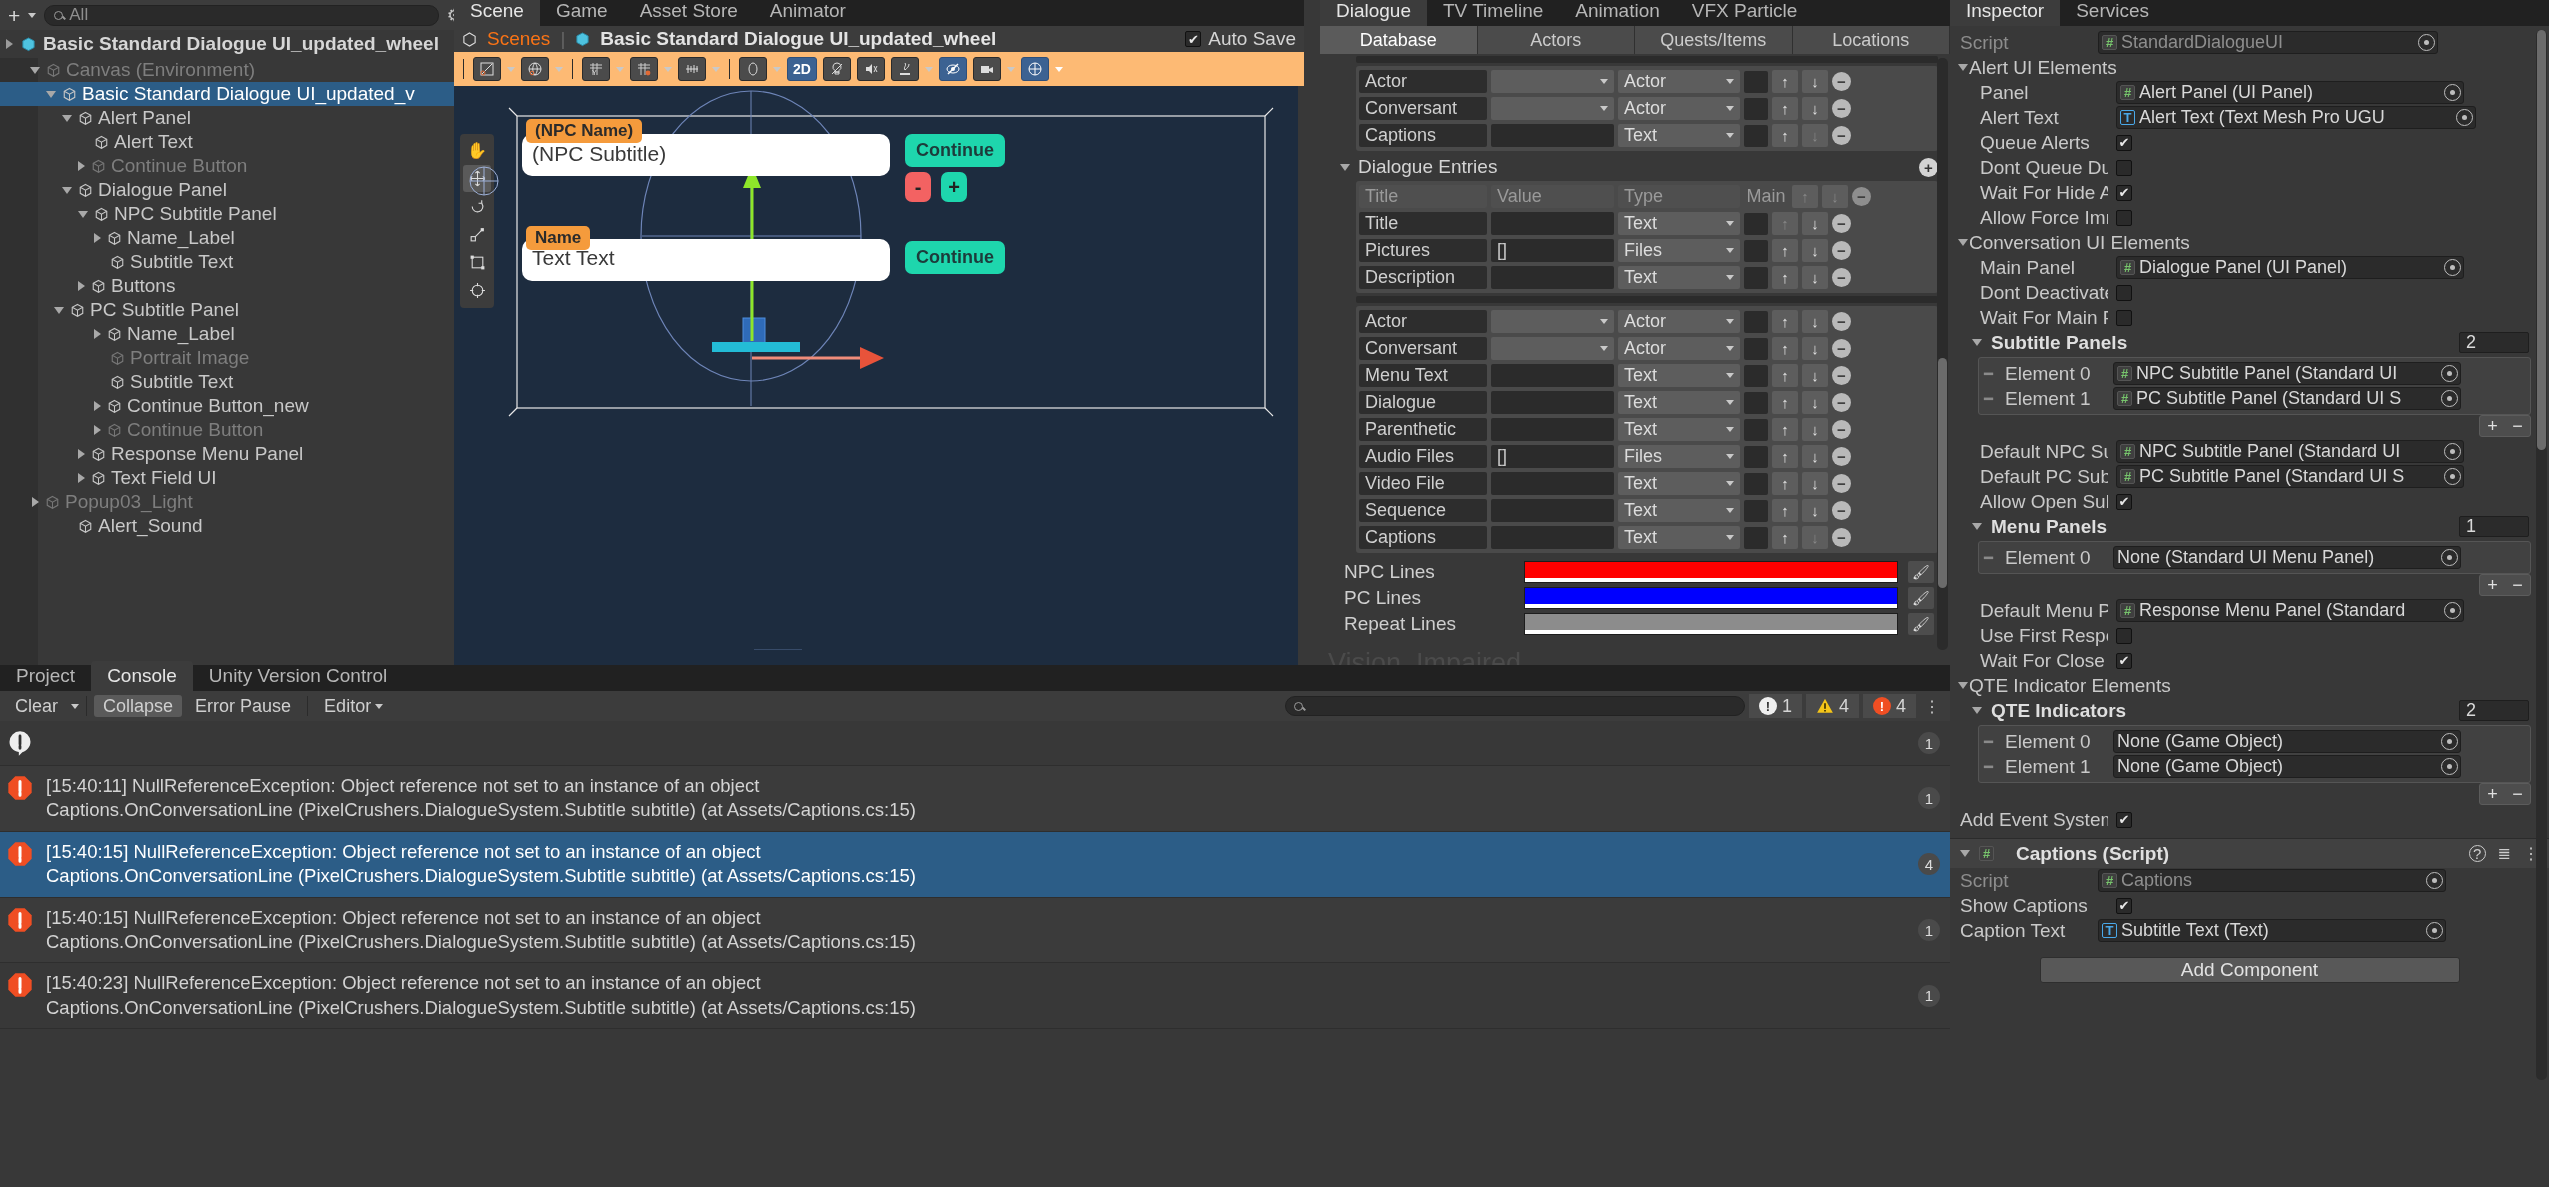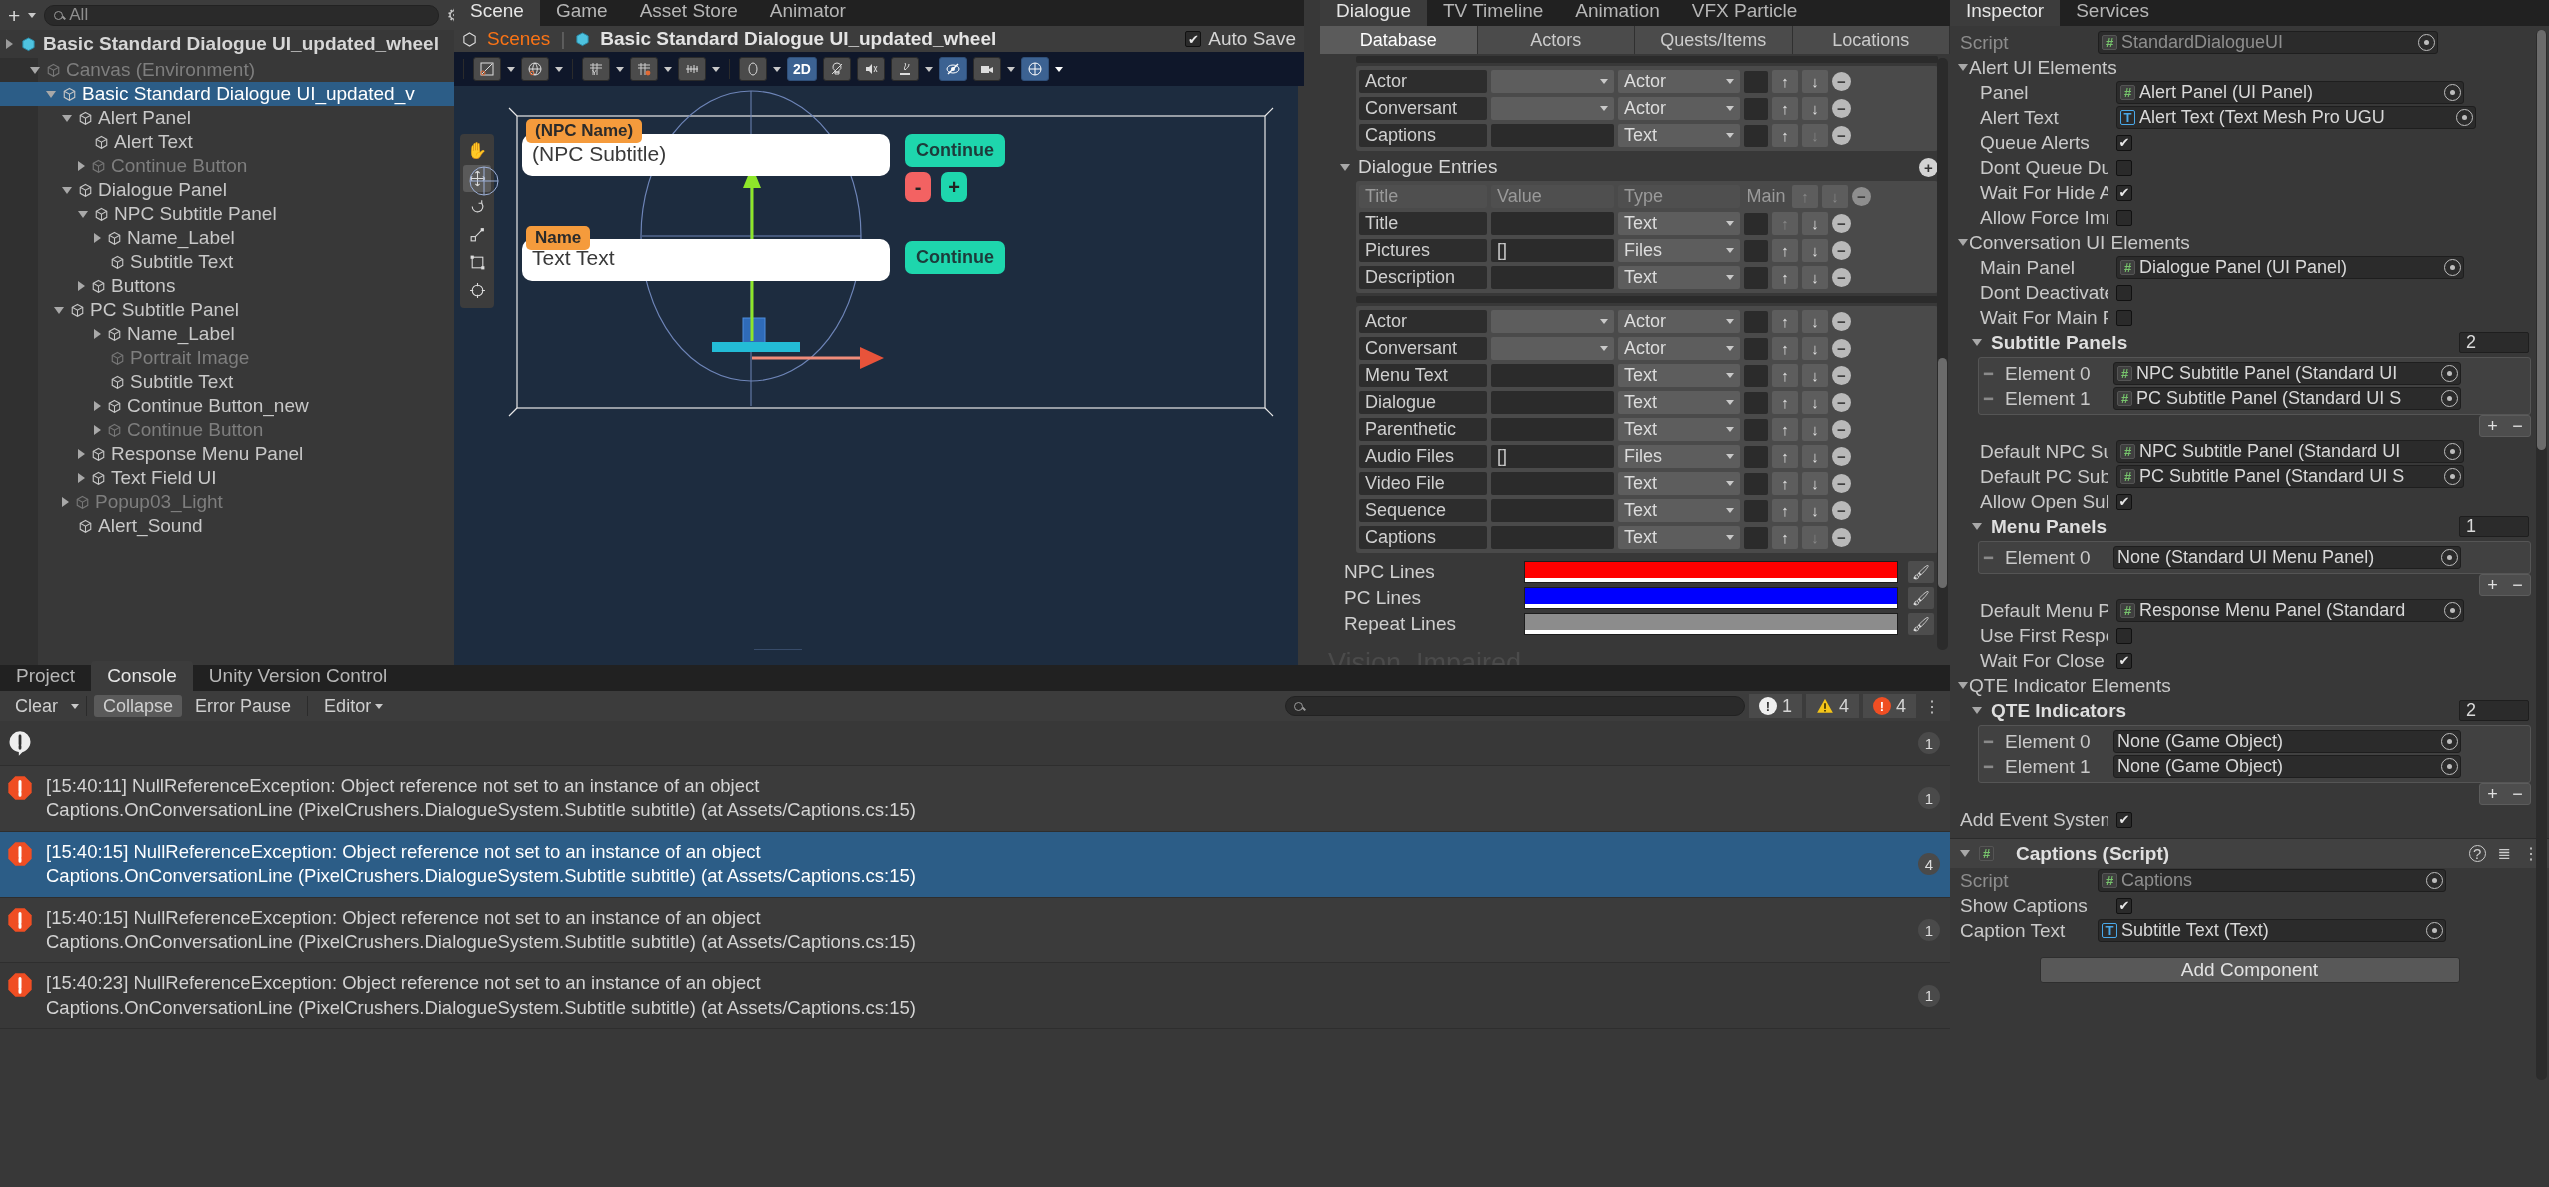--- a/index.html
+++ b/index.html
@@ -15,21 +15,21 @@
 
   
   .tabbar { height: 30px; background: #212121; display: flex; align-items: flex-end; }
   .tab {
     height: 30px; display: flex; align-items: center; gap: 6px;
     padding: 0 16px; font-size: 19px; color: #b6b6b6;
     background: transparent; border-top-left-radius: 4px; border-top-right-radius: 4px;
   }
   .tab.active { background: #3c3c3c; color: #e6e6e6; }
   .panel { background: #383838; position: absolute; }
-  .toolbar { height: 34px; background: #0f172a; display: flex; align-items: center; gap: 6px; padding: 0 6px; }
+  .toolbar { height: 34px; background: #fdba74; display: flex; align-items: center; gap: 6px; padding: 0 6px; }
   .tbtn {
     height: 24px; min-width: 26px; background: #4b4b4b; border: 1px solid #2b2b2b;
     border-radius: 3px; display: flex; align-items: center; justify-content: center;
     color: #d2d2d2; font-size: 15px; padding: 0 5px;
   }
   .tbtn.on { background: #3c6292; border-color: #2f4f79; color: #fff; }
   .sep { width: 1px; height: 20px; background: #2b2b2b; margin: 0 3px; }
   .chev { width: 0; height: 0; border-left: 4px solid transparent; border-right: 4px solid transparent; border-top: 5px solid #c9c9c9; }
 
   
@@ -309,21 +309,21 @@
           <span>Response Menu Panel</span>
         </div>
         <div class="h-row" style="padding-left: 78px;">
           <span class="tri right"></span>
           <svg class="cube" viewBox="0 0 16 16">
             <path d="M8 1.5l5.6 3v6.5L8 14.2 2.4 11V4.5z" fill="none" stroke="#c6c6c6" stroke-width="1.2"></path>
             <path d="M2.4 4.5L8 7.6l5.6-3.1M8 7.6v6.6" stroke="#c6c6c6" stroke-width="1.1" fill="none"></path>
           </svg>
           <span>Text Field UI</span>
         </div>
-        <div class="h-row dim" style="padding-left: 62px;">
+        <div class="h-row dim" style="padding-left: 32px;">
           <span class="tri right"></span>
           <svg class="cube" viewBox="0 0 16 16">
             <path d="M8 1.5l5.6 3v6.5L8 14.2 2.4 11V4.5z" fill="none" stroke="#767676" stroke-width="1.2"></path>
             <path d="M2.4 4.5L8 7.6l5.6-3.1M8 7.6v6.6" stroke="#767676" stroke-width="1.1" fill="none"></path>
           </svg>
           <span>Popup03_Light</span>
         </div>
         <div class="h-row" style="padding-left: 62px;">
           <span class="tri none"></span>
           <svg class="cube" viewBox="0 0 16 16">

